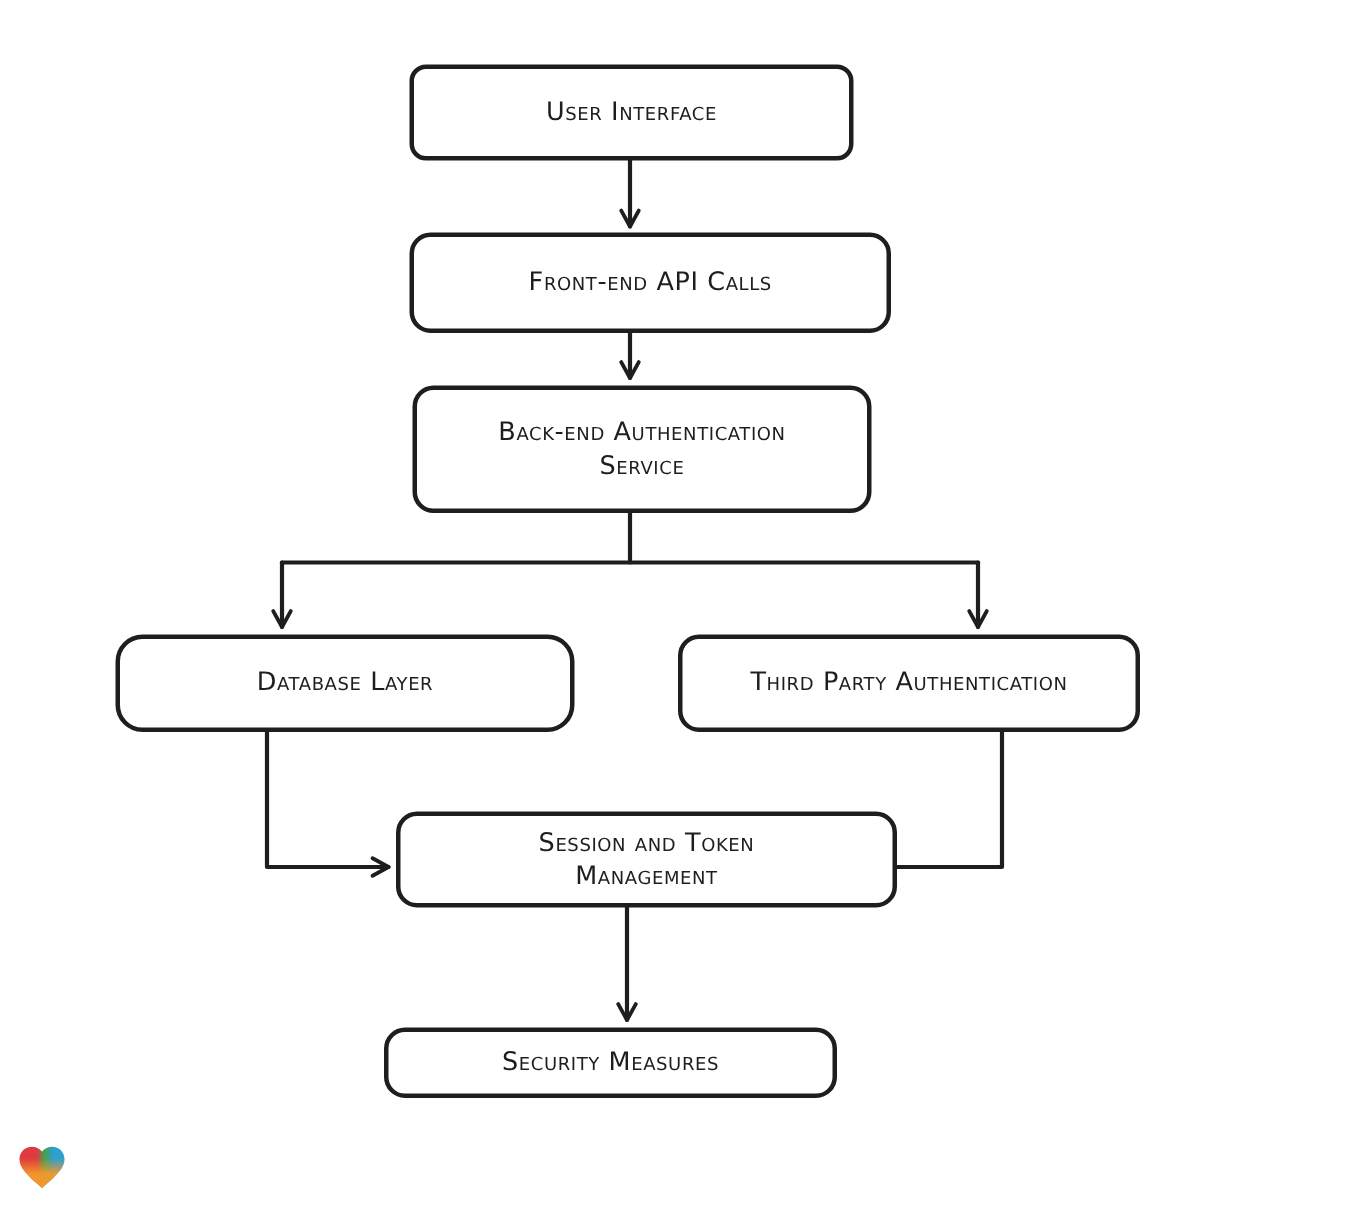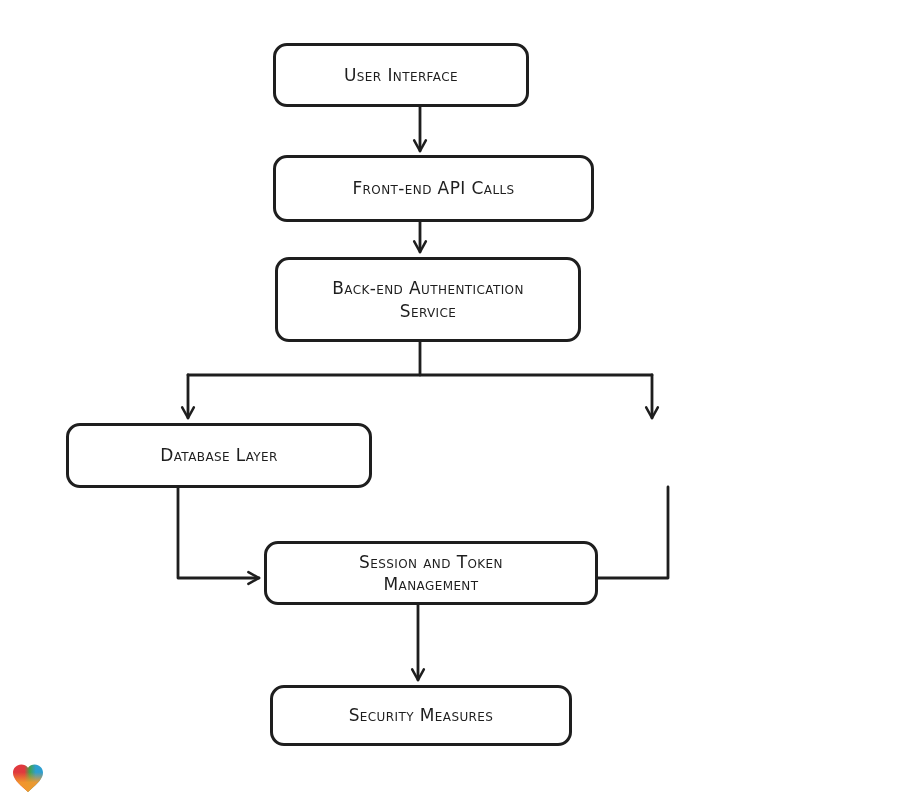--- a/index.html
+++ b/index.html
@@ -70,42 +70,45 @@
       <path d="M420 341 V375"></path>
       <path d="M188 375 H652"></path>
       <path d="M188 375 V418" marker-end="url(#arrowhead)"></path>
       <path d="M652 375 V418" marker-end="url(#arrowhead)"></path>
       <path d="M178 487 V578 H259" marker-end="url(#arrowhead)"></path>
       <path d="M668 487 V578 H576" marker-end="url(#arrowhead)"></path>
       <path d="M418 604 V680" marker-end="url(#arrowhead)"></path>
     </g>
   </svg>
 
-  <div class="node" style="left:273px; top:43px; width:256px; height:64px;">
+  <div class="node" style="left:273px; top:43px; width:296px; height:64px;border-radius:11px;">
     <span class="node-label">User Interface</span>
   </div>
 
   <div class="node" style="left:273px; top:155px; width:321px; height:67px;">
     <span class="node-label">Front-end API Calls</span>
   </div>
 
   <div class="node node--tightwrap" style="left:275px; top:257px; width:306px; height:85px;">
     <span class="node-label">Back-end Authentication Service</span>
   </div>
 
-  <div class="node" style="left:66px; top:423px; width:306px; height:65px;">
+  <div class="node" style="left:77px; top:423px; width:306px; height:65px;border-radius:18px;">
     <span class="node-label">Database Layer</span>
   </div>
 
+  <div class="node" style="left:452px; top:423px; width:308px; height:65px;">
+    <span class="node-label">Third Party Authentication</span>
+  </div>
 
   <div class="node node--tightwrap" style="left:264px; top:541px; width:334px; height:64px;">
     <span class="node-label">Session and Token Management</span>
   </div>
 
-  <div class="node" style="left:270px; top:685px; width:302px; height:61px;">
+  <div class="node" style="left:256px; top:685px; width:302px; height:47px;">
     <span class="node-label">Security Measures</span>
   </div>
 
   <svg class="logo" viewBox="0 0 24 24" xmlns="http://www.w3.org/2000/svg">
     <defs>
       <linearGradient id="heart-h" x1="0" y1="0" x2="1" y2="0">
         <stop offset="0" stop-color="#e0393e"></stop>
         <stop offset="0.38" stop-color="#e0393e"></stop>
         <stop offset="0.56" stop-color="#43a24b"></stop>
         <stop offset="0.76" stop-color="#2d9fd0"></stop>

